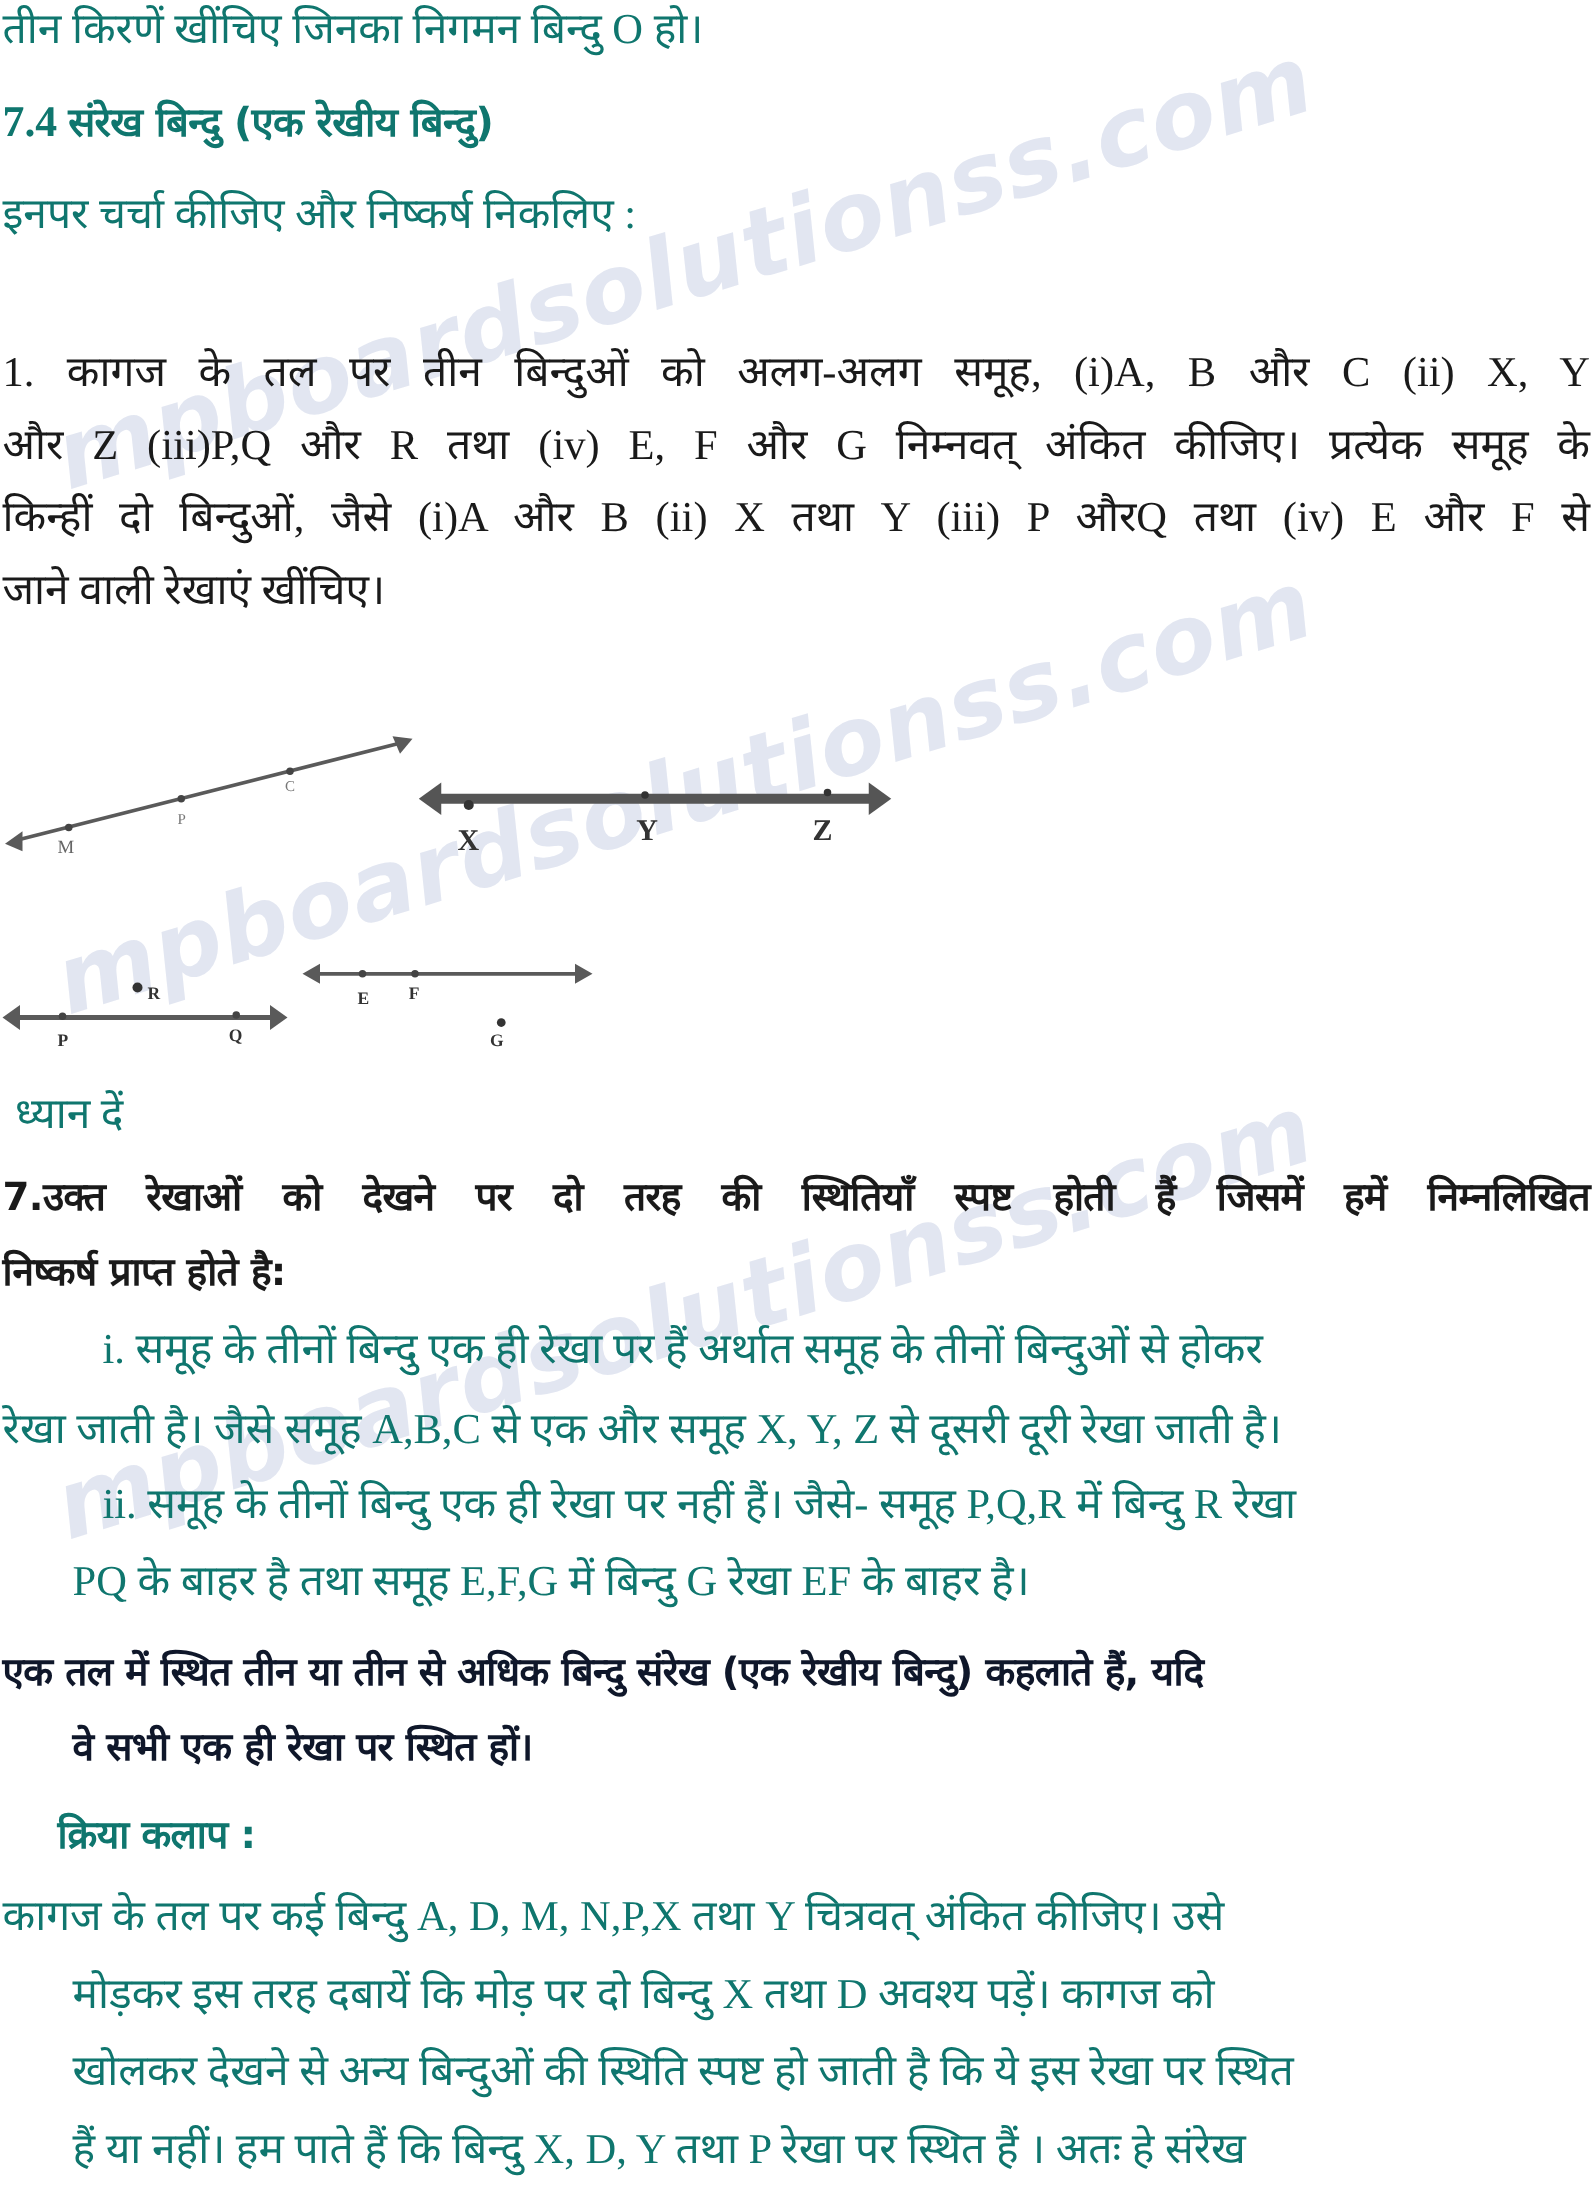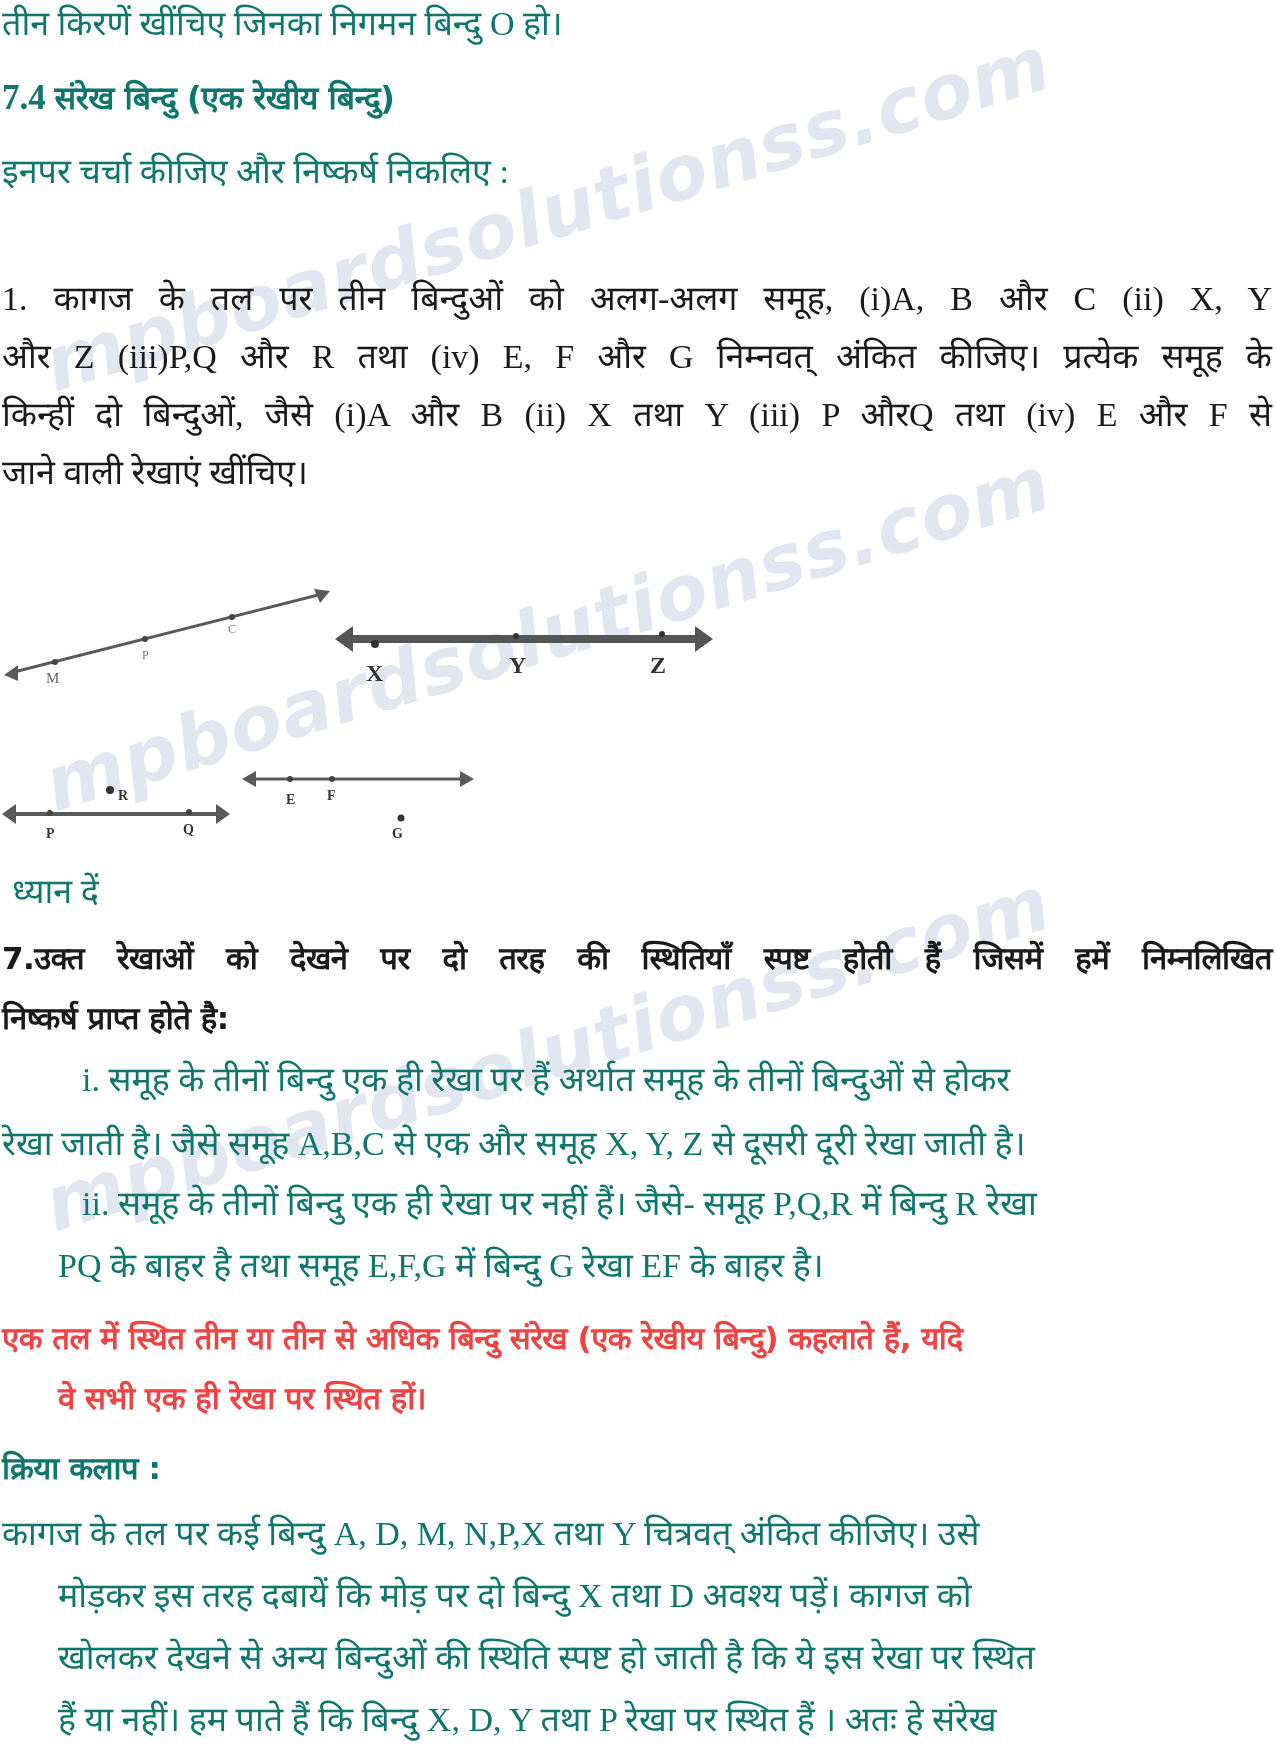--- a/index.html
+++ b/index.html
@@ -23,21 +23,21 @@
     }
     .line {
       position: absolute;
       left: 2px;
       white-space: nowrap;
       font-size: 34px;
       line-height: 44px;
       color: #0f766e;
     }
     .bold { font-weight: bold; font-family: "DejaVu Sans", "Liberation Sans", sans-serif; font-size: 31px; letter-spacing: -0.5px; }
-    .red { color: #ef4444; text-align: right; }
+    .red { color: #0f172a; text-align: right; }
     .heading { font-weight: bold; font-size: 35px; }
     .heading .num { font-family: "Liberation Serif", serif; margin-top: 46px; }
     .justify {
       position: absolute;
       left: 2px;
       width: 1270px;
       font-size: 34px;
       line-height: 58px;
       text-align: justify;
       text-align-last: justify;
@@ -154,20 +154,20 @@
 
   <div class="line" style="top:1058px; left:82px; width:1140px;">i. समूह के तीनों बिन्दु एक ही रेखा पर हैं अर्थात समूह के तीनों बिन्दुओं से होकर</div>
   <div class="line" style="top:1122px; left:2px; width:1270px;">रेखा जाती है। जैसे समूह A,B,C से एक और समूह X, Y, Z से दूसरी दूरी रेखा जाती है।</div>
 
   <div class="line" style="top:1182px; left:82px;">ii. समूह के तीनों बिन्दु एक ही रेखा पर नहीं हैं। जैसे- समूह P,Q,R में बिन्दु R रेखा</div>
   <div class="line" style="top:1244px; left:58px;">PQ के बाहर है तथा समूह E,F,G में बिन्दु G रेखा EF के बाहर है।</div>
 
   <div class="line bold red" style="top:1316px; font-size:31px;">एक तल में स्थित तीन या तीन से अधिक बिन्दु संरेख (एक रेखीय बिन्दु) कहलाते हैं, यदि</div>
   <div class="line bold red" style="top:1376px; left:58px; font-size:31px;">वे सभी एक ही रेखा पर स्थित हों।</div>
 
-  <div class="line bold" style="top:1446px; font-size:31px;">क्रिया कलाप :</div>
+  <div class="line bold" style="top:1446px; font-size:31px;margin-left:44px;">क्रिया कलाप :</div>
 
   <div class="line" style="top:1512px; left:2px;">कागज के तल पर कई बिन्दु A, D, M, N,P,X तथा Y चित्रवत् अंकित कीजिए। उसे</div>
   <div class="line" style="top:1574px; left:58px;">मोड़कर इस तरह दबायें कि मोड़ पर दो बिन्दु X तथा D अवश्य पड़ें। कागज को</div>
   <div class="line" style="top:1636px; left:58px;">खोलकर देखने से अन्य बिन्दुओं की स्थिति स्पष्ट हो जाती है कि ये इस रेखा पर स्थित</div>
   <div class="line" style="top:1698px; left:58px;">हैं या नहीं। हम पाते हैं कि बिन्दु X, D, Y तथा P रेखा पर स्थित हैं । अतः हे संरेख</div>
 
 </div>
 
 </body></html>

